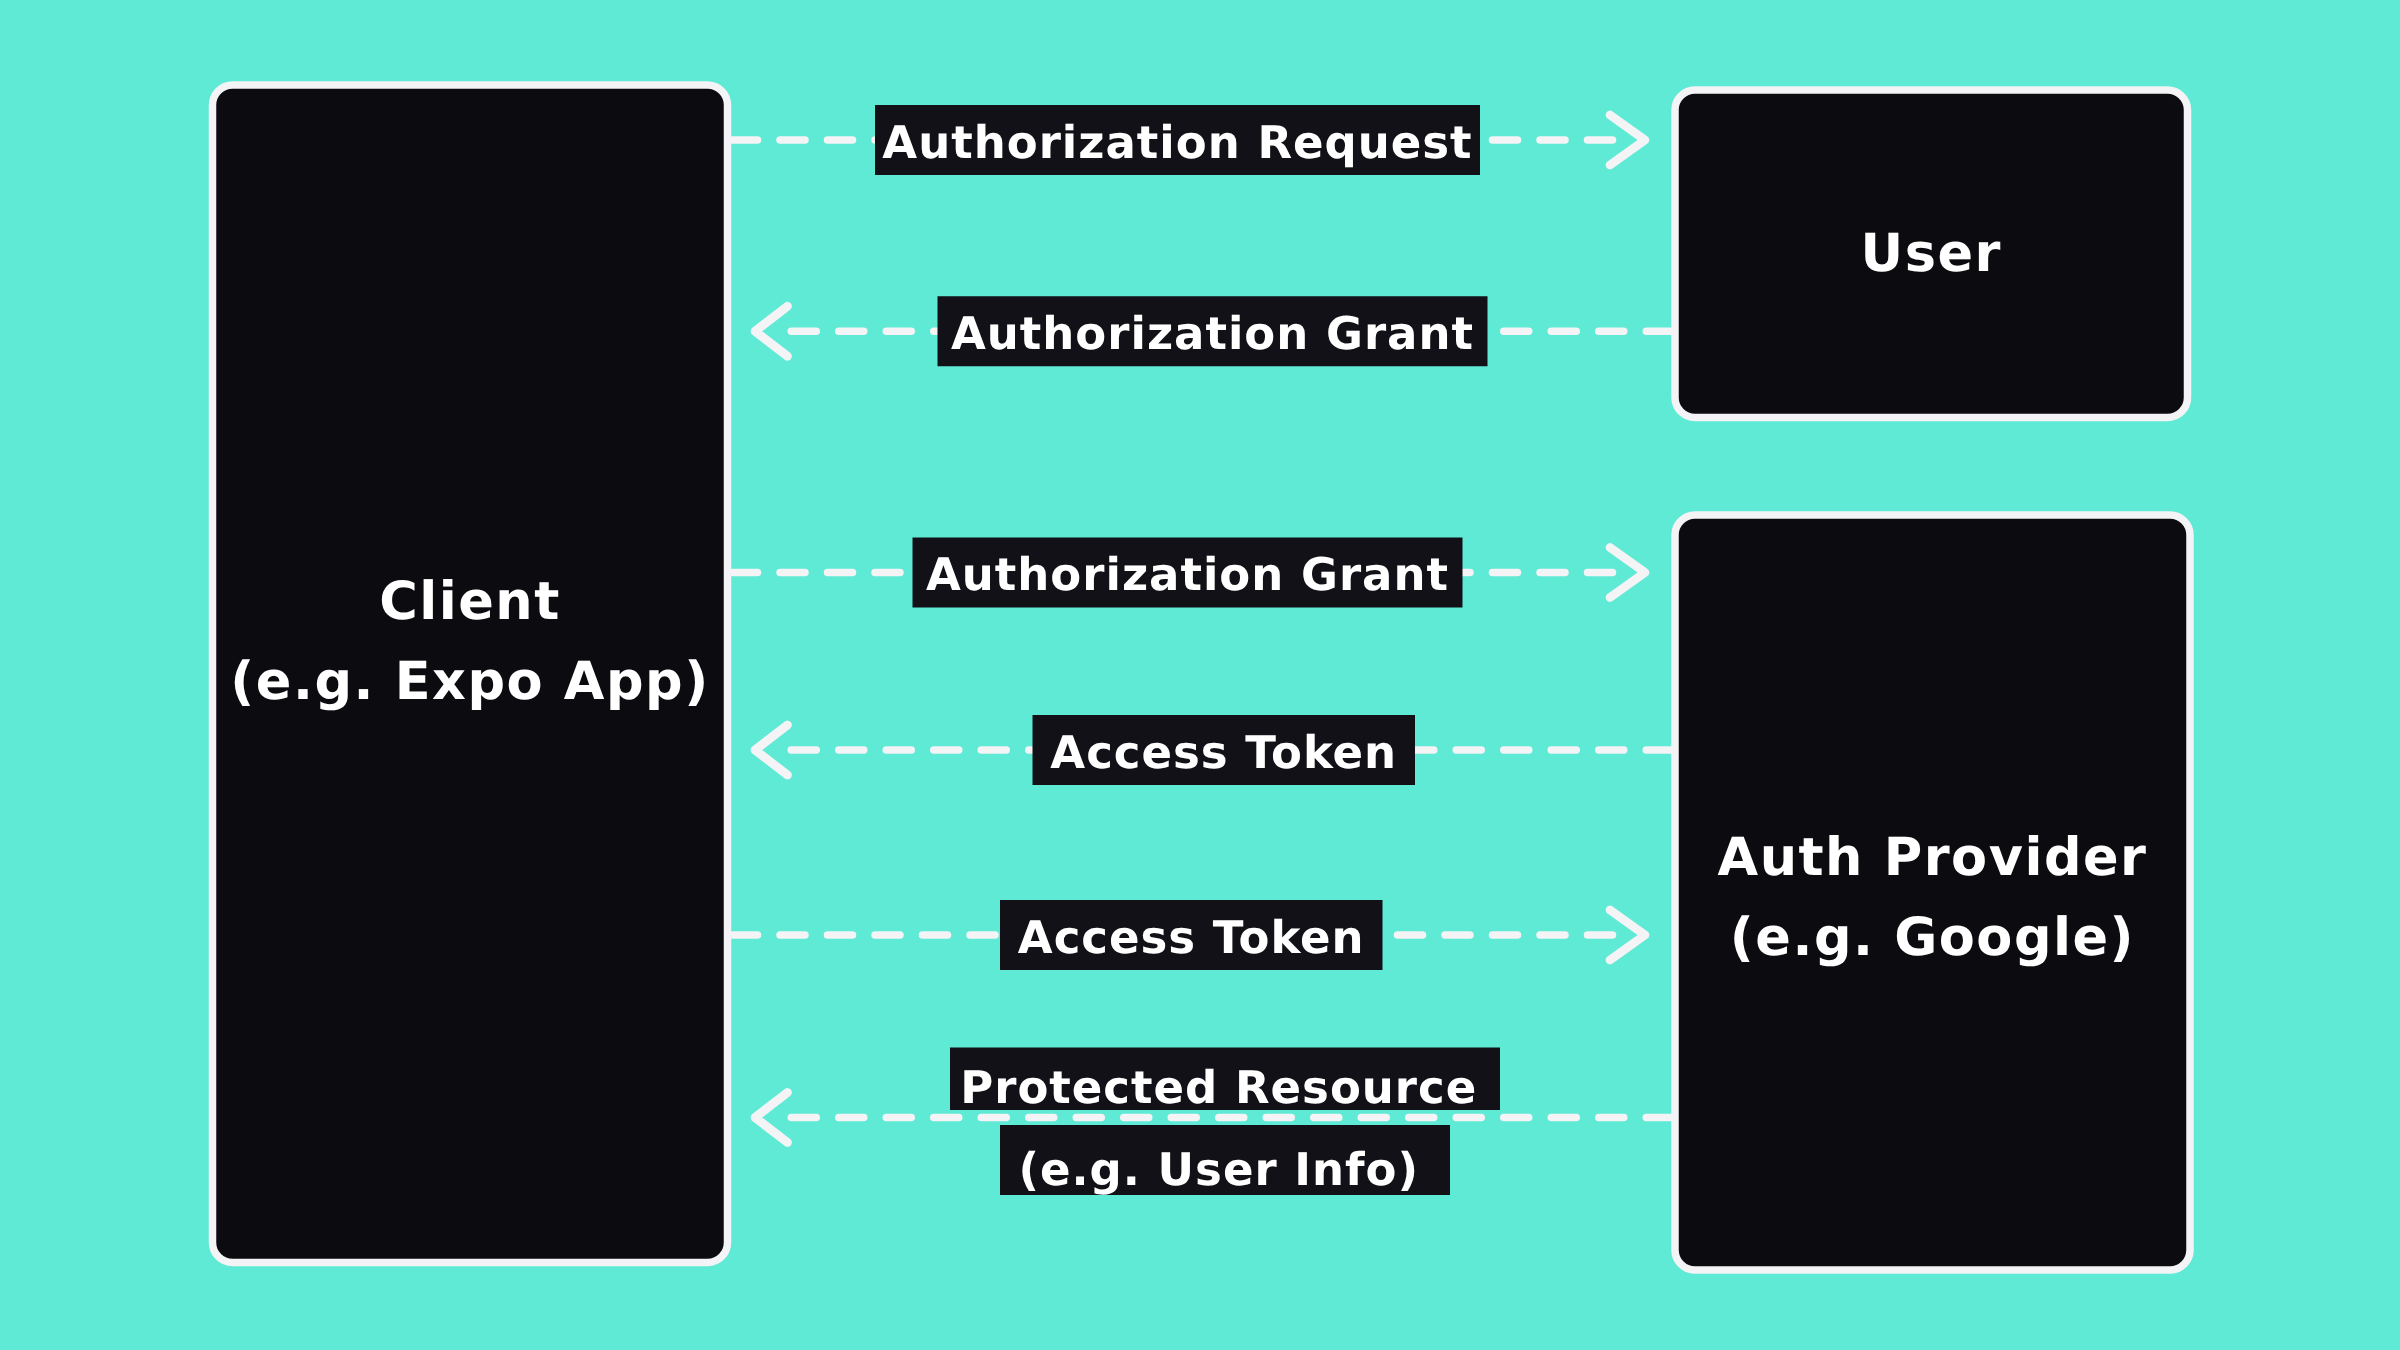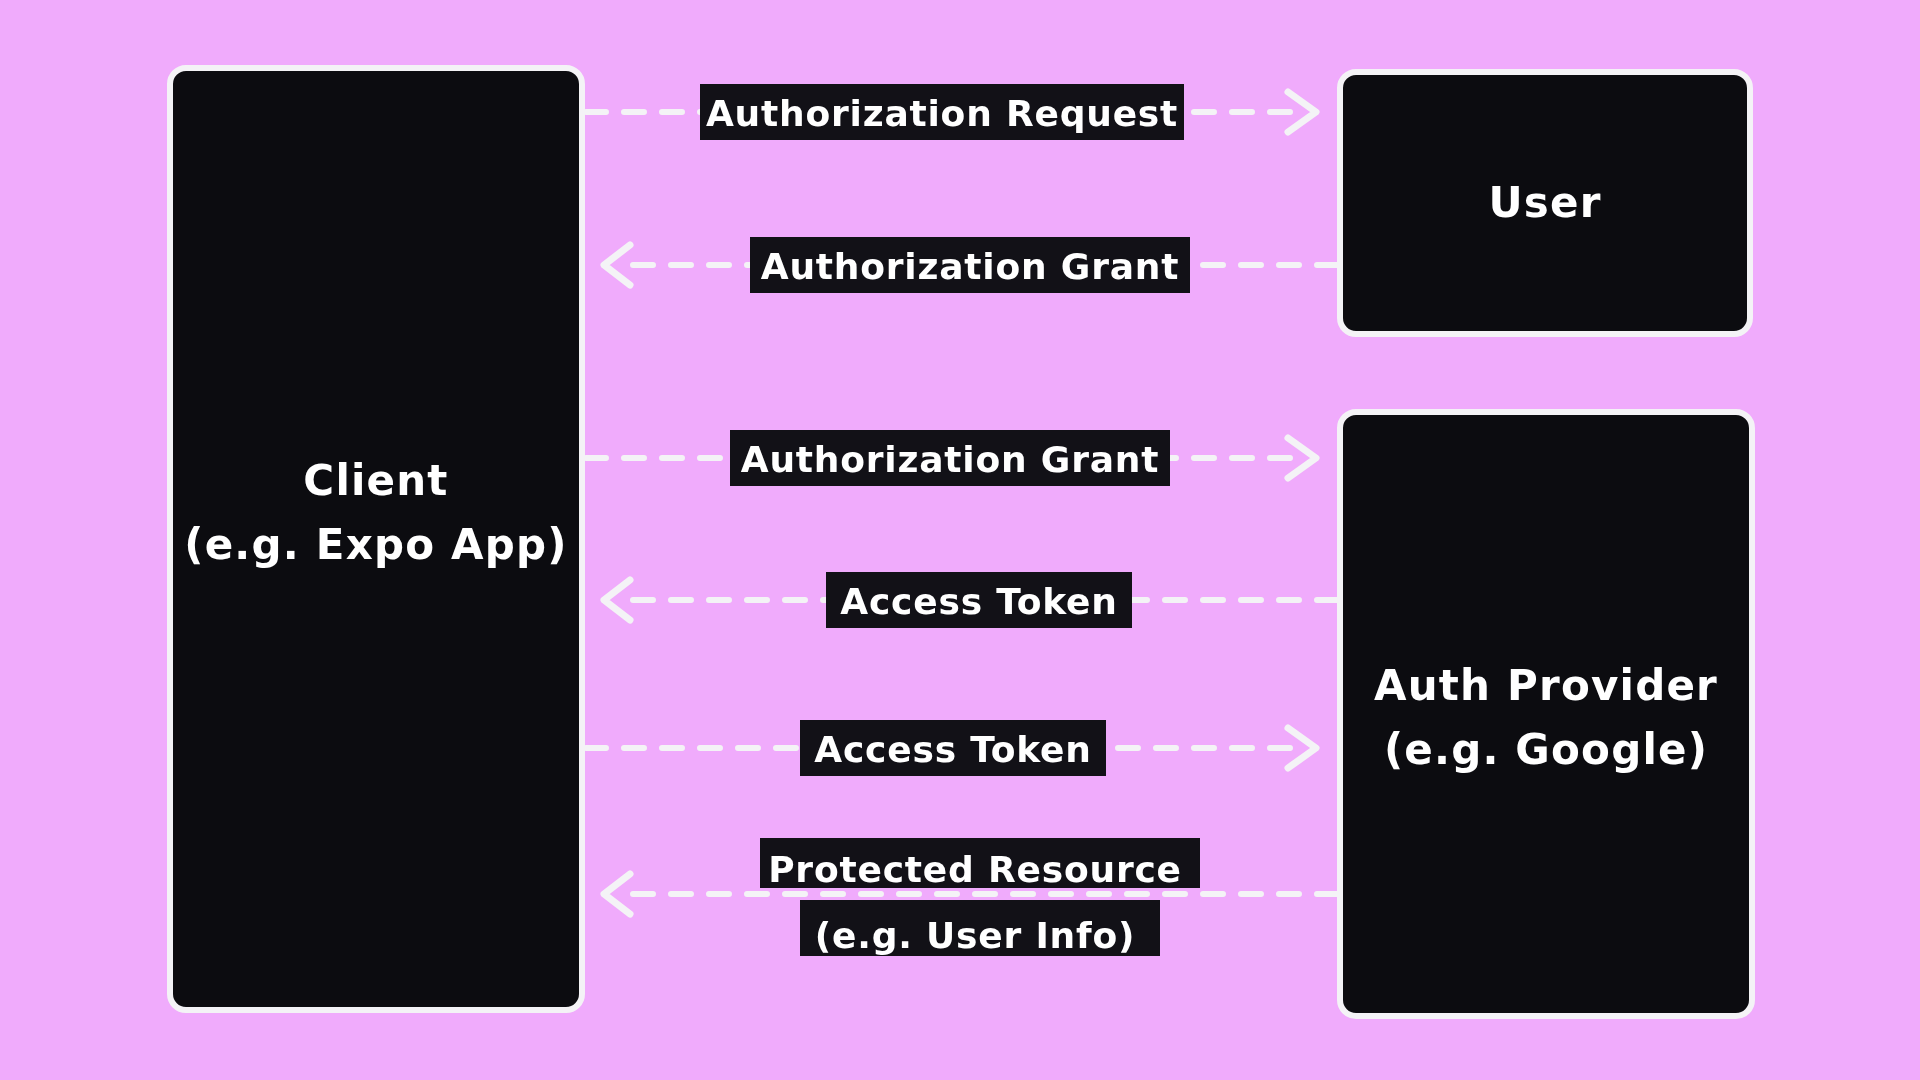--- a/index.html
+++ b/index.html
@@ -5,21 +5,21 @@
 <style>
   html, body {
     margin: 0;
     padding: 0;
     background: #121117;
   }
   #stage {
     position: relative;
     width: 1920px;
     height: 1080px;
-    background: #f0abfc;
+    background: #5eead4;
     overflow: hidden;
     font-family: "DejaVu Sans", sans-serif;
   }
   svg#diagram {
     position: absolute;
     inset: 0;
     width: 1920px;
     height: 1080px;
     display: block;
   }

